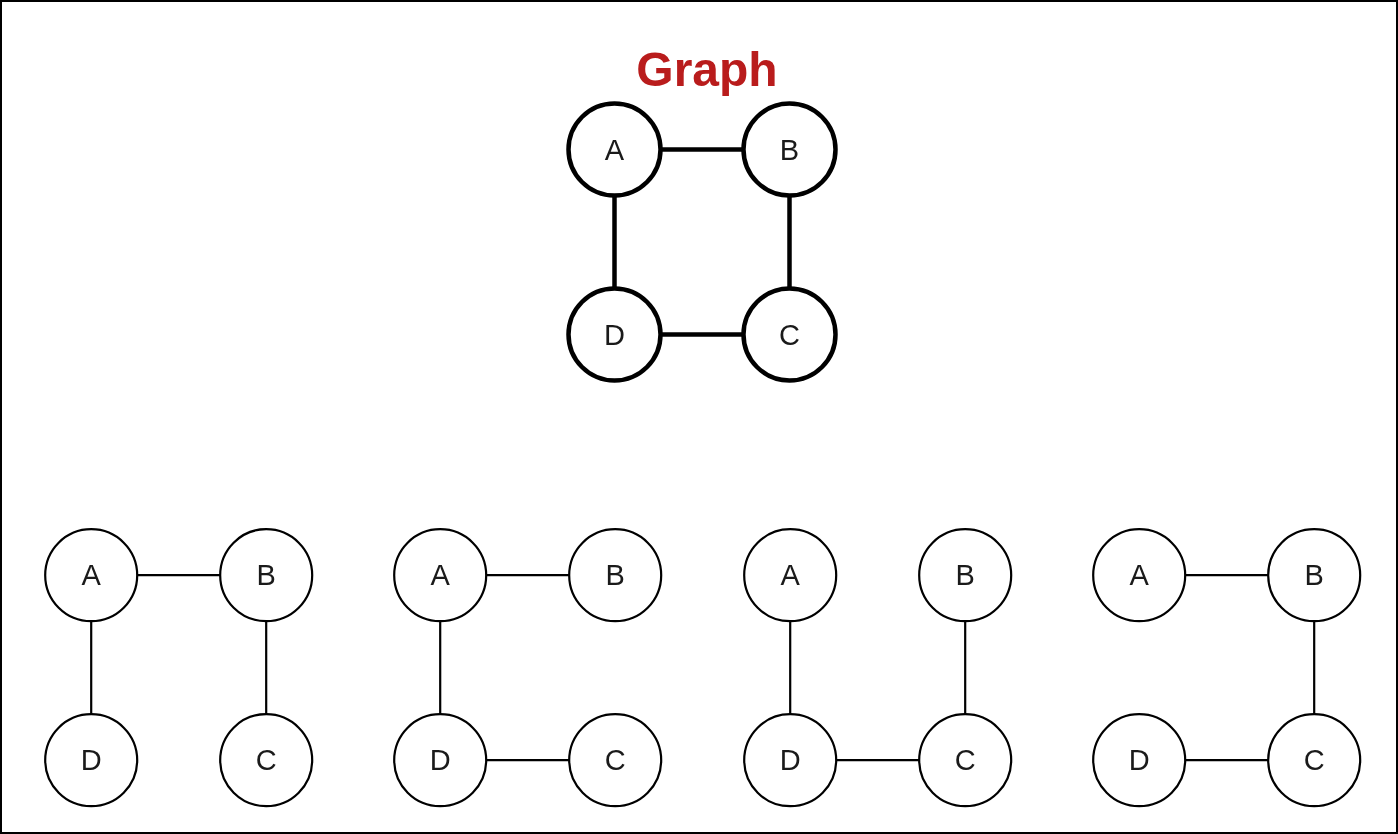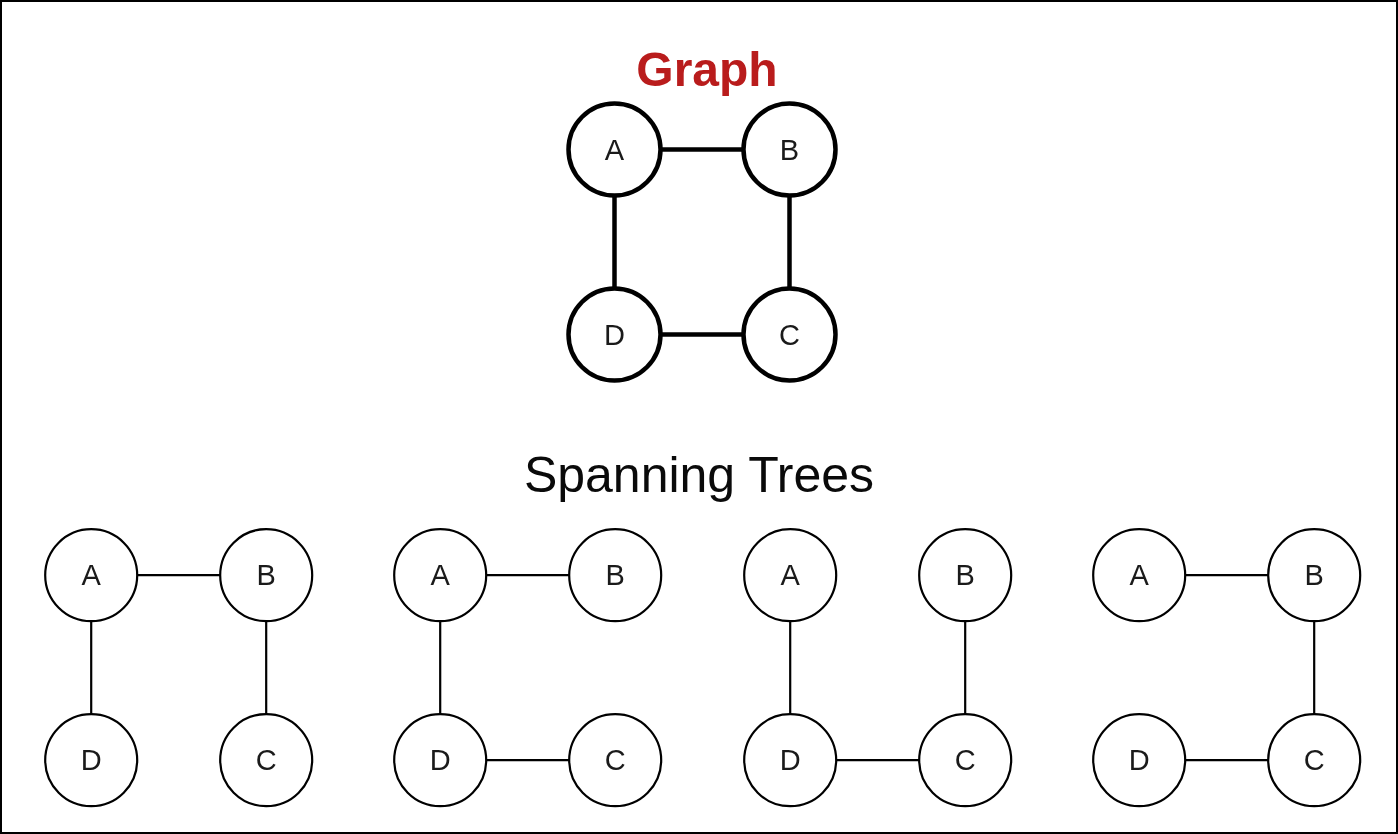--- a/index.html
+++ b/index.html
@@ -65,21 +65,20 @@
         <text x="50.5" y="50.5" dy="0.35em" text-anchor="middle" font-family="&quot;Liberation Sans&quot;, sans-serif" font-size="29" font-weight="300" fill="#1a1a1a">A</text>
         <circle cx="225.5" cy="50.5" r="46" fill="#ffffff" stroke="#000000" stroke-width="4.5"></circle>
         <text x="225.5" y="50.5" dy="0.35em" text-anchor="middle" font-family="&quot;Liberation Sans&quot;, sans-serif" font-size="29" font-weight="300" fill="#1a1a1a">B</text>
         <circle cx="50.5" cy="235.5" r="46" fill="#ffffff" stroke="#000000" stroke-width="4.5"></circle>
         <text x="50.5" y="235.5" dy="0.35em" text-anchor="middle" font-family="&quot;Liberation Sans&quot;, sans-serif" font-size="29" font-weight="300" fill="#1a1a1a">D</text>
         <circle cx="225.5" cy="235.5" r="46" fill="#ffffff" stroke="#000000" stroke-width="4.5"></circle>
         <text x="225.5" y="235.5" dy="0.35em" text-anchor="middle" font-family="&quot;Liberation Sans&quot;, sans-serif" font-size="29" font-weight="300" fill="#1a1a1a">C</text>
       </svg>
     </div>
 
-  <h2 class="title-spanning">Spanning Trees</h2>
 
   <div class="graph-box" style="left:41px;  top:525px;" id="tree-0">
       <svg width="271.4" height="281.4" viewBox="0 0 271.4 281.4">
         <line x1="48.2" y1="48.2" x2="223.2" y2="48.2" stroke="#000000" stroke-width="2.2"></line>
         <line x1="48.2" y1="48.2" x2="48.2" y2="233.2" stroke="#000000" stroke-width="2.2"></line>
         <line x1="223.2" y1="48.2" x2="223.2" y2="233.2" stroke="#000000" stroke-width="2.2"></line>
         <circle cx="48.2" cy="48.2" r="46" fill="#ffffff" stroke="#000000" stroke-width="2.2"></circle>
         <text x="48.2" y="48.2" dy="0.35em" text-anchor="middle" font-family="&quot;Liberation Sans&quot;, sans-serif" font-size="29" font-weight="300" fill="#1a1a1a">A</text>
         <circle cx="223.2" cy="48.2" r="46" fill="#ffffff" stroke="#000000" stroke-width="2.2"></circle>
         <text x="223.2" y="48.2" dy="0.35em" text-anchor="middle" font-family="&quot;Liberation Sans&quot;, sans-serif" font-size="29" font-weight="300" fill="#1a1a1a">B</text>

